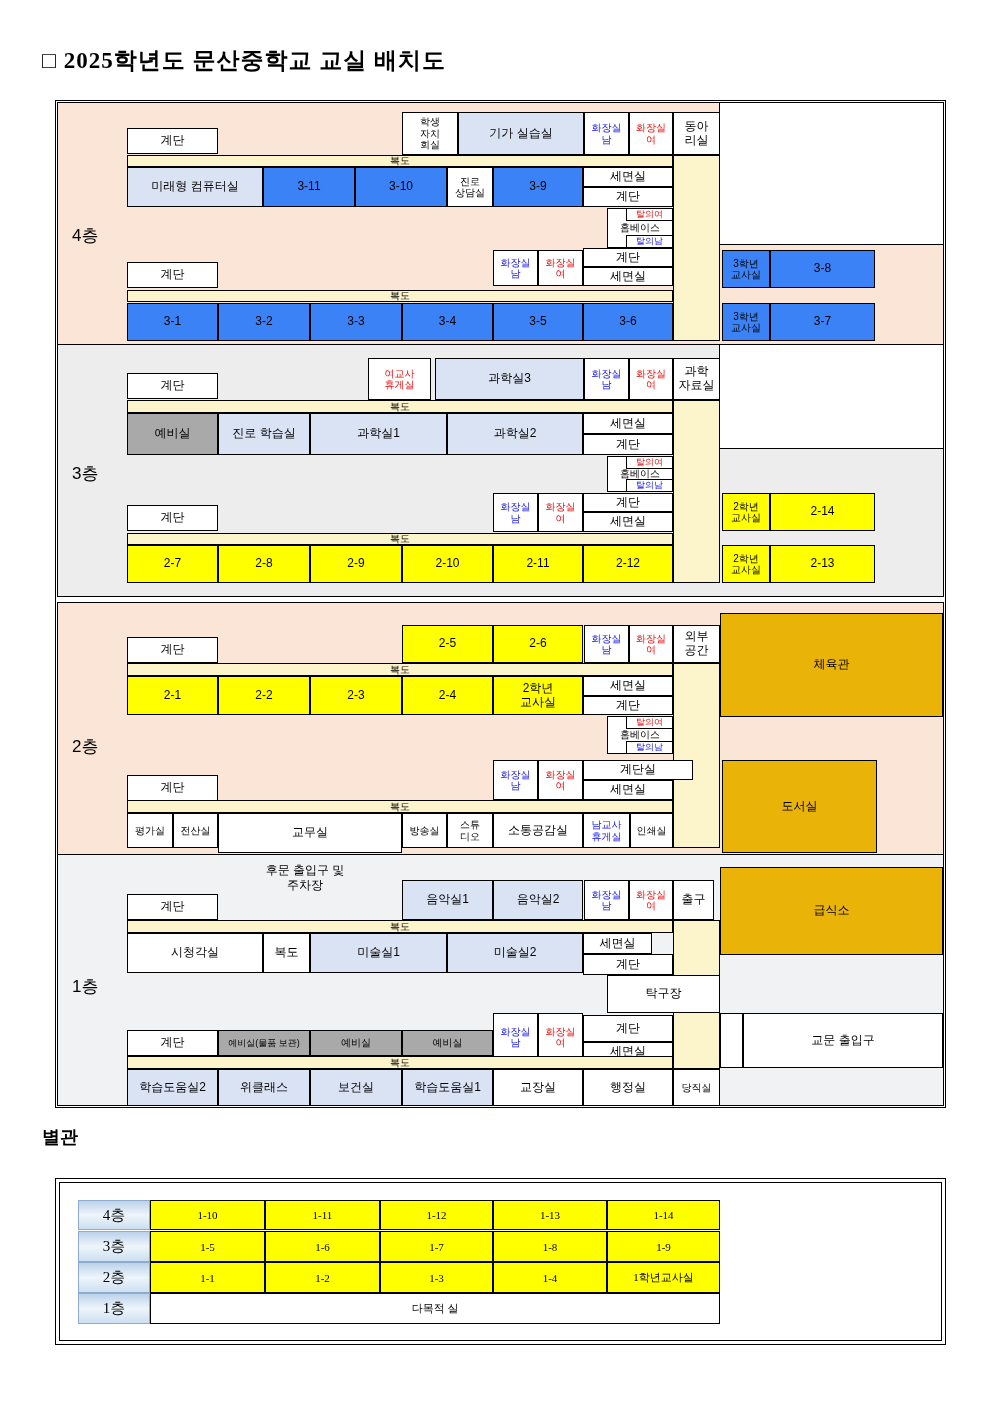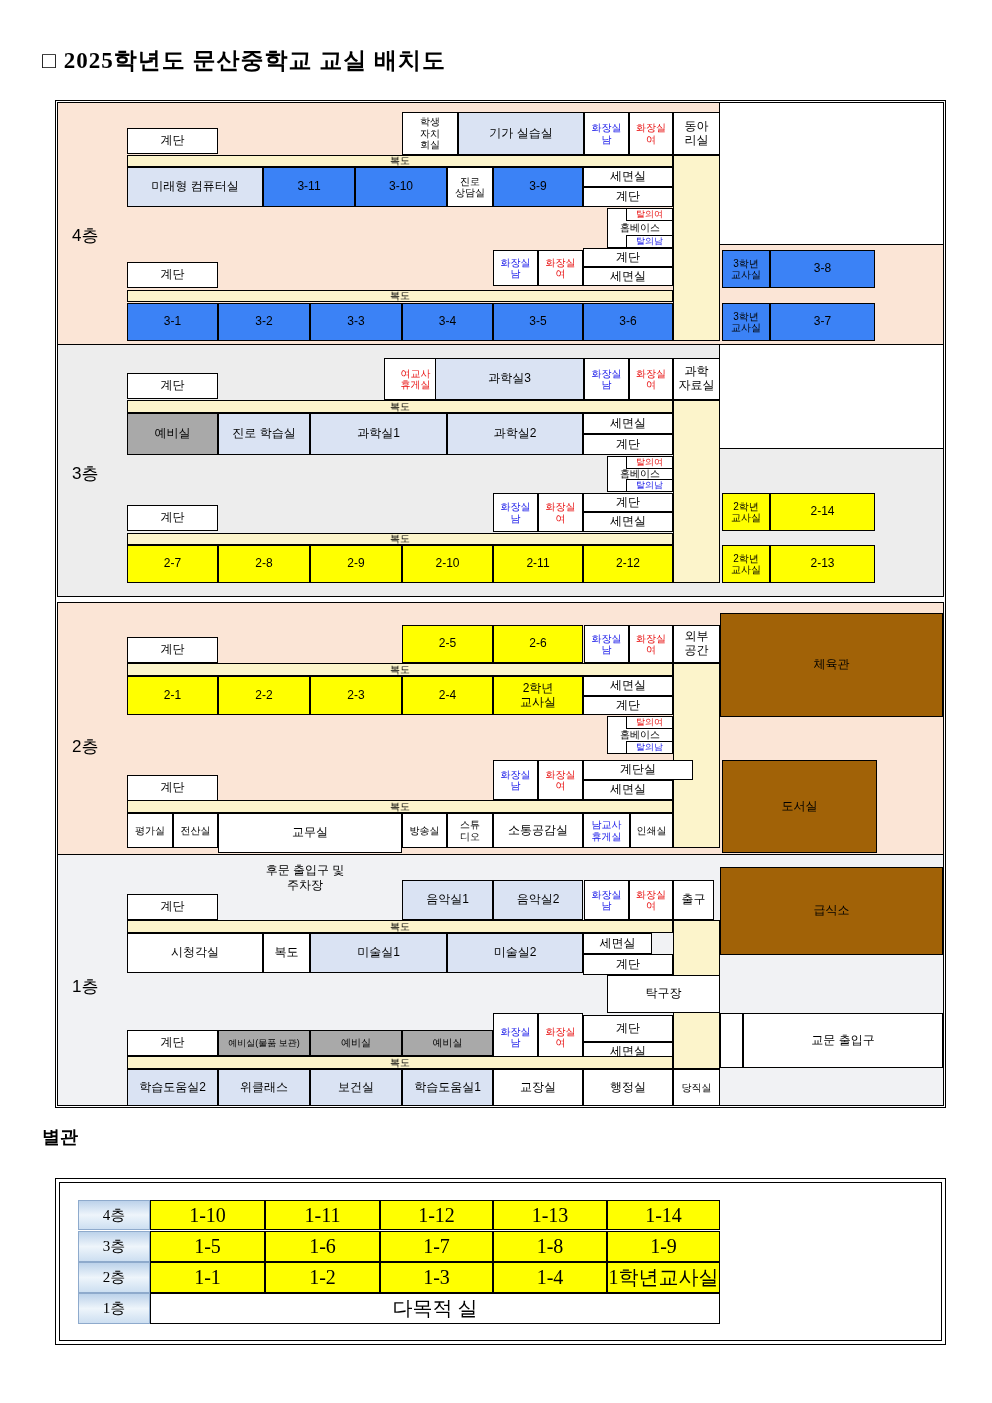--- a/index.html
+++ b/index.html
@@ -6,32 +6,32 @@
 body{background:#fff;font-family:"Liberation Sans","DejaVu Sans",sans-serif;color:#000}
 .page{position:relative;width:992px;height:1403px;background:#fff;overflow:hidden}
 .title{position:absolute;left:42px;top:45px;font-family:"Liberation Serif","DejaVu Serif",serif;font-weight:bold;font-size:23px;letter-spacing:1px}
 .frame{position:absolute;border:1px solid #000;background:#fff}
 .band{position:absolute;border:1px solid #000}
 .void{position:absolute;background:#fff;border-left:1px solid #000;border-bottom:1px solid #000}
 .flabel{position:absolute;font-size:17px;font-weight:500}
 .rm{position:absolute;border:1px solid #000;display:flex;align-items:center;justify-content:center;text-align:center;font-size:12px;line-height:1.15;white-space:pre-line}
 .corr{background:#FCF4CB;font-size:10px}
 .vcorr{position:absolute;border:1px solid #000;background:#FCF4CB}
-.w{background:#fff}.gr{background:#3b82f6}.ye{background:#FFFF00}.lv{background:#DAE3F3}.bl{background:#a16207}.gy{background:#A9A9A9}
+.w{background:#fff}.gr{background:#3b82f6}.ye{background:#FFFF00}.lv{background:#DAE3F3}.bl{background:#eab308}.gy{background:#A9A9A9}
 .tb{color:#1313E8}.tr{color:#E80F0F}
 .f9{font-size:9px}.f10{font-size:10px}.f11{font-size:12px}
 .freetext{position:absolute;display:flex;align-items:center;justify-content:center;text-align:center;font-size:12px;line-height:1.25;white-space:pre-line}
 .hb{display:block}
 .hbx{position:absolute;display:flex;align-items:center;justify-content:center;font-size:9px;line-height:1;background:#fff}
 .hb-top{top:0;right:0;width:46px;height:12px;border-left:1px solid #000;border-bottom:1px solid #000}
 .hb-mid{left:0;right:0;top:12px;bottom:12px;font-size:10px}
 .hb-bot{bottom:0;right:0;width:46px;height:12px;border-left:1px solid #000;border-top:1px solid #000}
 .annex-title{position:absolute;left:42px;top:1125px;font-family:Liberation Mono, monospace;font-weight:bold;font-size:18px}
 .ax-label{position:absolute;border:1px solid #8eaacc;background:linear-gradient(180deg,#bcd2ea 0%,#eef5fb 50%,#cddff1 100%);display:flex;align-items:center;justify-content:center;font-family:"Liberation Serif","DejaVu Serif",serif;font-size:15px}
-.ax-cell{position:absolute;border:1px solid #000;display:flex;align-items:center;justify-content:center;font-family:"Liberation Serif","DejaVu Serif",serif;font-size:20px}
+.ax-cell{position:absolute;border:1px solid #000;display:flex;align-items:center;justify-content:center;font-family:"Liberation Serif","DejaVu Serif",serif;font-size:11px}
 </style>
 </head>
 <body>
 
 <div class="page">
   <div class="title">□ 2025학년도 문산중학교 교실 배치도</div>
 
   <div class="frame" style="left:55px;top:100px;width:891px;height:1008px"></div>
   <div class="band" style="left:57px;top:102px;width:887px;height:243px;background:#FBE5D6"></div>
   <div class="band" style="left:57px;top:344px;width:887px;height:253px;background:#EDEDED"></div>
@@ -83,21 +83,21 @@
   <div class="rm gr" style="left:310px;top:303px;width:92px;height:38px">3-3</div>
   <div class="rm gr" style="left:402px;top:303px;width:91px;height:38px">3-4</div>
   <div class="rm gr" style="left:493px;top:303px;width:90px;height:38px">3-5</div>
   <div class="rm gr" style="left:583px;top:303px;width:90px;height:38px">3-6</div>
   <div class="rm gr f10" style="left:722px;top:303px;width:48px;height:38px">3학년
 교사실</div>
   <div class="rm gr" style="left:770px;top:303px;width:105px;height:38px">3-7</div>
 
   <div class="flabel" style="left:72px;top:462px">3층</div>
   <div class="rm w" style="left:127px;top:373px;width:91px;height:26px">계단</div>
-  <div class="rm w tr f10" style="left:384px;top:358px;width:63px;height:42px">여교사
+  <div class="rm w tr f10" style="left:368px;top:358px;width:63px;height:42px">여교사
 휴게실</div>
   <div class="rm lv" style="left:435px;top:358px;width:149px;height:42px">과학실3</div>
   <div class="rm w tb f10" style="left:584px;top:358px;width:45px;height:42px">화장실
 남</div>
   <div class="rm w tr f10" style="left:629px;top:358px;width:44px;height:42px">화장실
 여</div>
   <div class="rm w f11" style="left:673px;top:358px;width:47px;height:42px">과학
 자료실</div>
   <div class="rm corr" style="left:127px;top:400px;width:546px;height:13px">복도</div>
   <div class="vcorr" style="left:673px;top:400px;width:47px;height:183px"></div>

